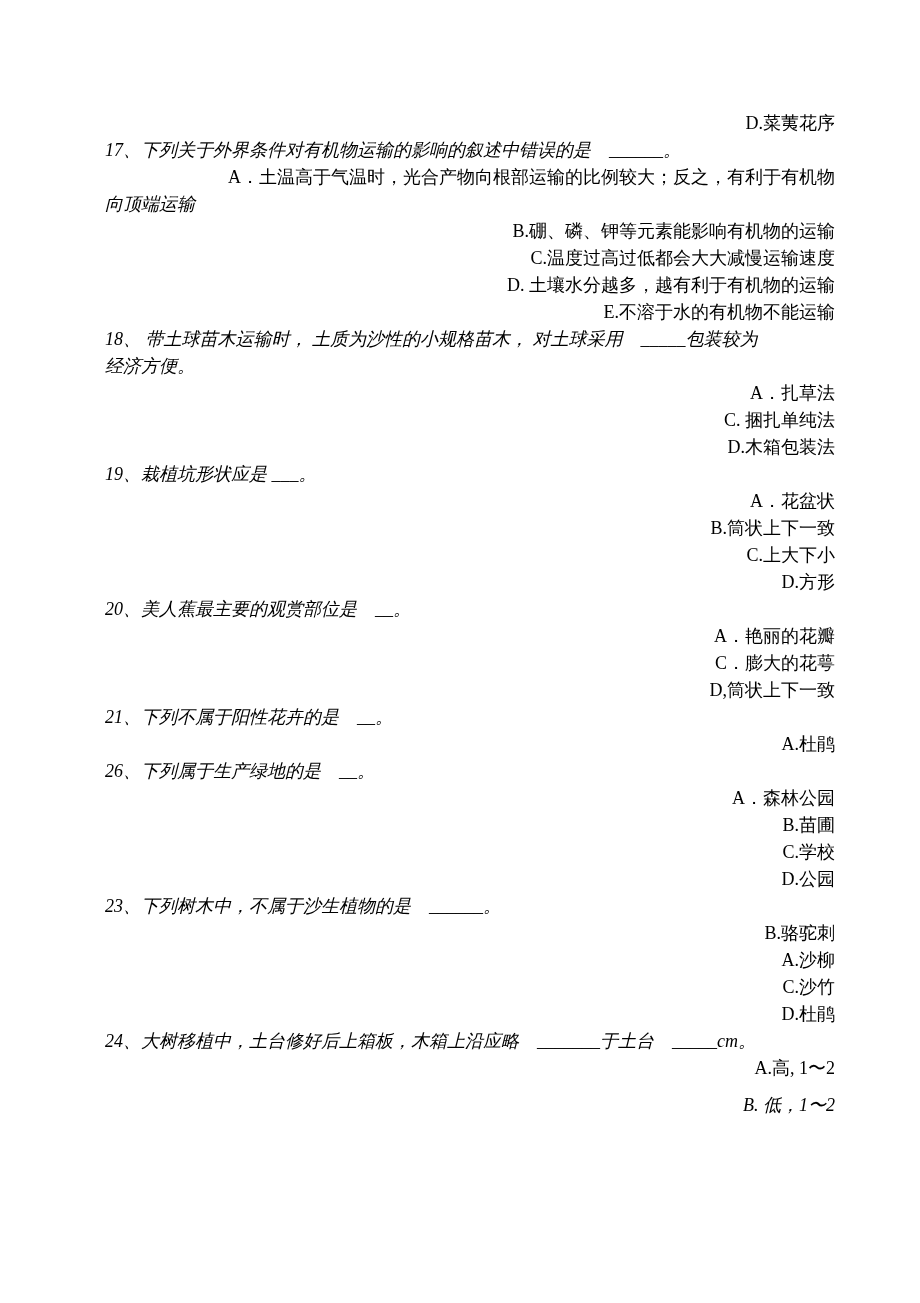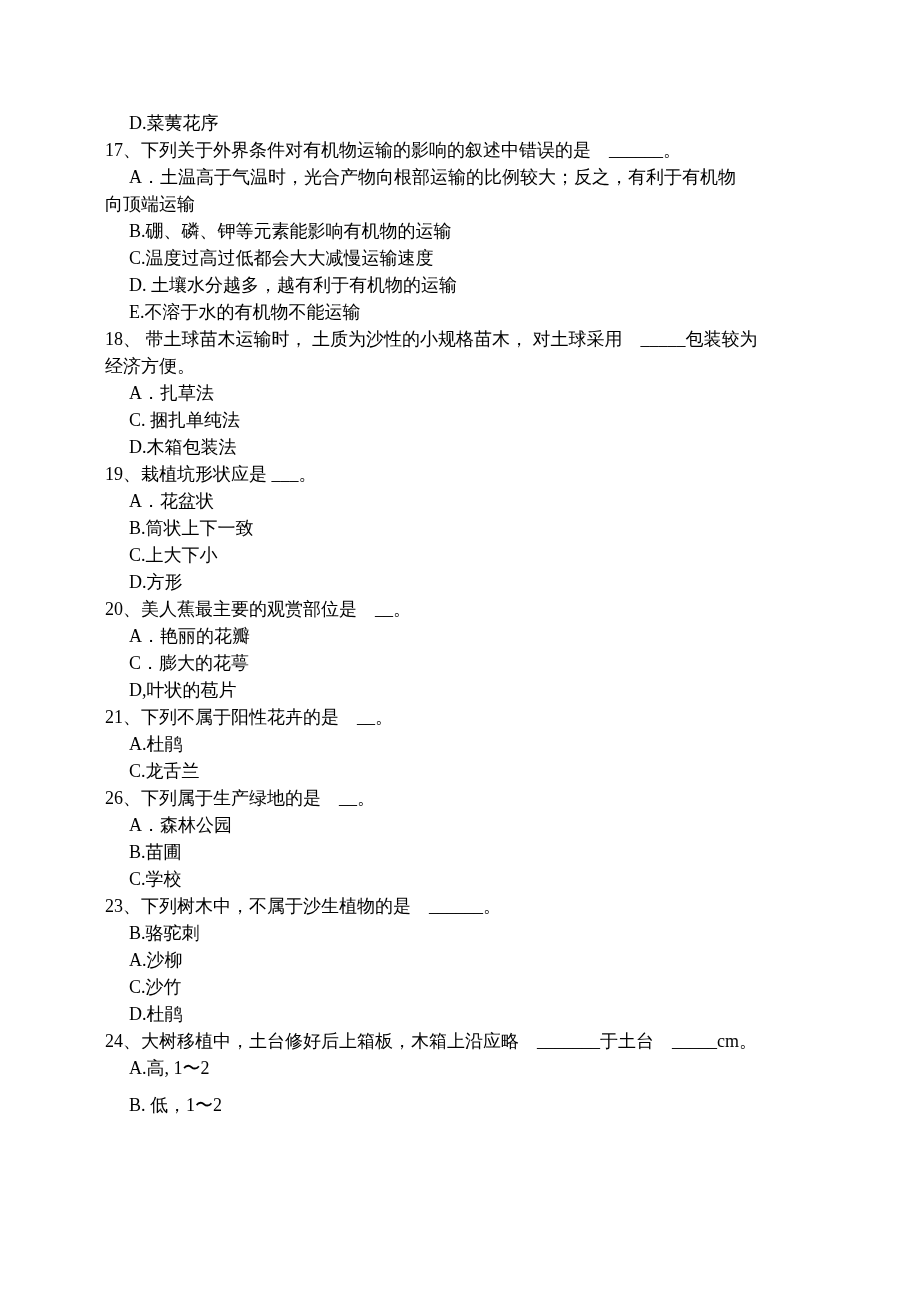--- a/index.html
+++ b/index.html
@@ -12,23 +12,25 @@
     color: #000;
   }
   .page {
     width: 920px;
     min-height: 1303px;
     padding: 110px 85px 60px 105px;
     box-sizing: border-box;
   }
   .option {
     padding-left: 24px;
+    text-align: right;
   }
   .question {
     padding-left: 0;
+    font-style: italic;
   }
 </style>
 </head>
 <body>
 
 <div class="page" id="page-root">
     <div class="option">D.菜荑花序</div>
     <div class="question">17、下列关于外界条件对有机物运输的影响的叙述中错误的是　______。</div>
     <div class="option">A．土温高于气温时，光合产物向根部运输的比例较大；反之，有利于有机物</div>
     <div class="question">向顶端运输</div>
@@ -42,29 +44,29 @@
     <div class="option">C. 捆扎单纯法</div>
     <div class="option">D.木箱包装法</div>
     <div class="question">19、栽植坑形状应是 ___。</div>
     <div class="option">A．花盆状</div>
     <div class="option">B.筒状上下一致</div>
     <div class="option">C.上大下小</div>
     <div class="option">D.方形</div>
     <div class="question">20、美人蕉最主要的观赏部位是　__。</div>
     <div class="option">A．艳丽的花瓣</div>
     <div class="option">C．膨大的花萼</div>
-    <div class="option">D,叶状的苞片</div>
+    <div class="option">D,筒状上下一致</div>
     <div class="question">21、下列不属于阳性花卉的是　__。</div>
     <div class="option">A.杜鹃</div>
-    <div class="option">C.龙舌兰</div>
     <div class="question">26、下列属于生产绿地的是　__。</div>
     <div class="option">A．森林公园</div>
     <div class="option">B.苗圃</div>
     <div class="option">C.学校</div>
+    <div class="option">D.公园</div>
     <div class="question">23、下列树木中，不属于沙生植物的是　______。</div>
     <div class="option">B.骆驼刺</div>
     <div class="option">A.沙柳</div>
     <div class="option">C.沙竹</div>
     <div class="option">D.杜鹃</div>
     <div class="question">24、大树移植中，土台修好后上箱板，木箱上沿应略　_______于土台　_____cm。</div>
     <div class="option">A.高, 1〜2</div>
-    <div class="option spaced" style="margin-top: 10px;">B. 低，1〜2</div>
+    <div class="option spaced" style="margin-top: 10px; font-style: italic;">B. 低，1〜2</div>
   </div>
 
 </body></html>

